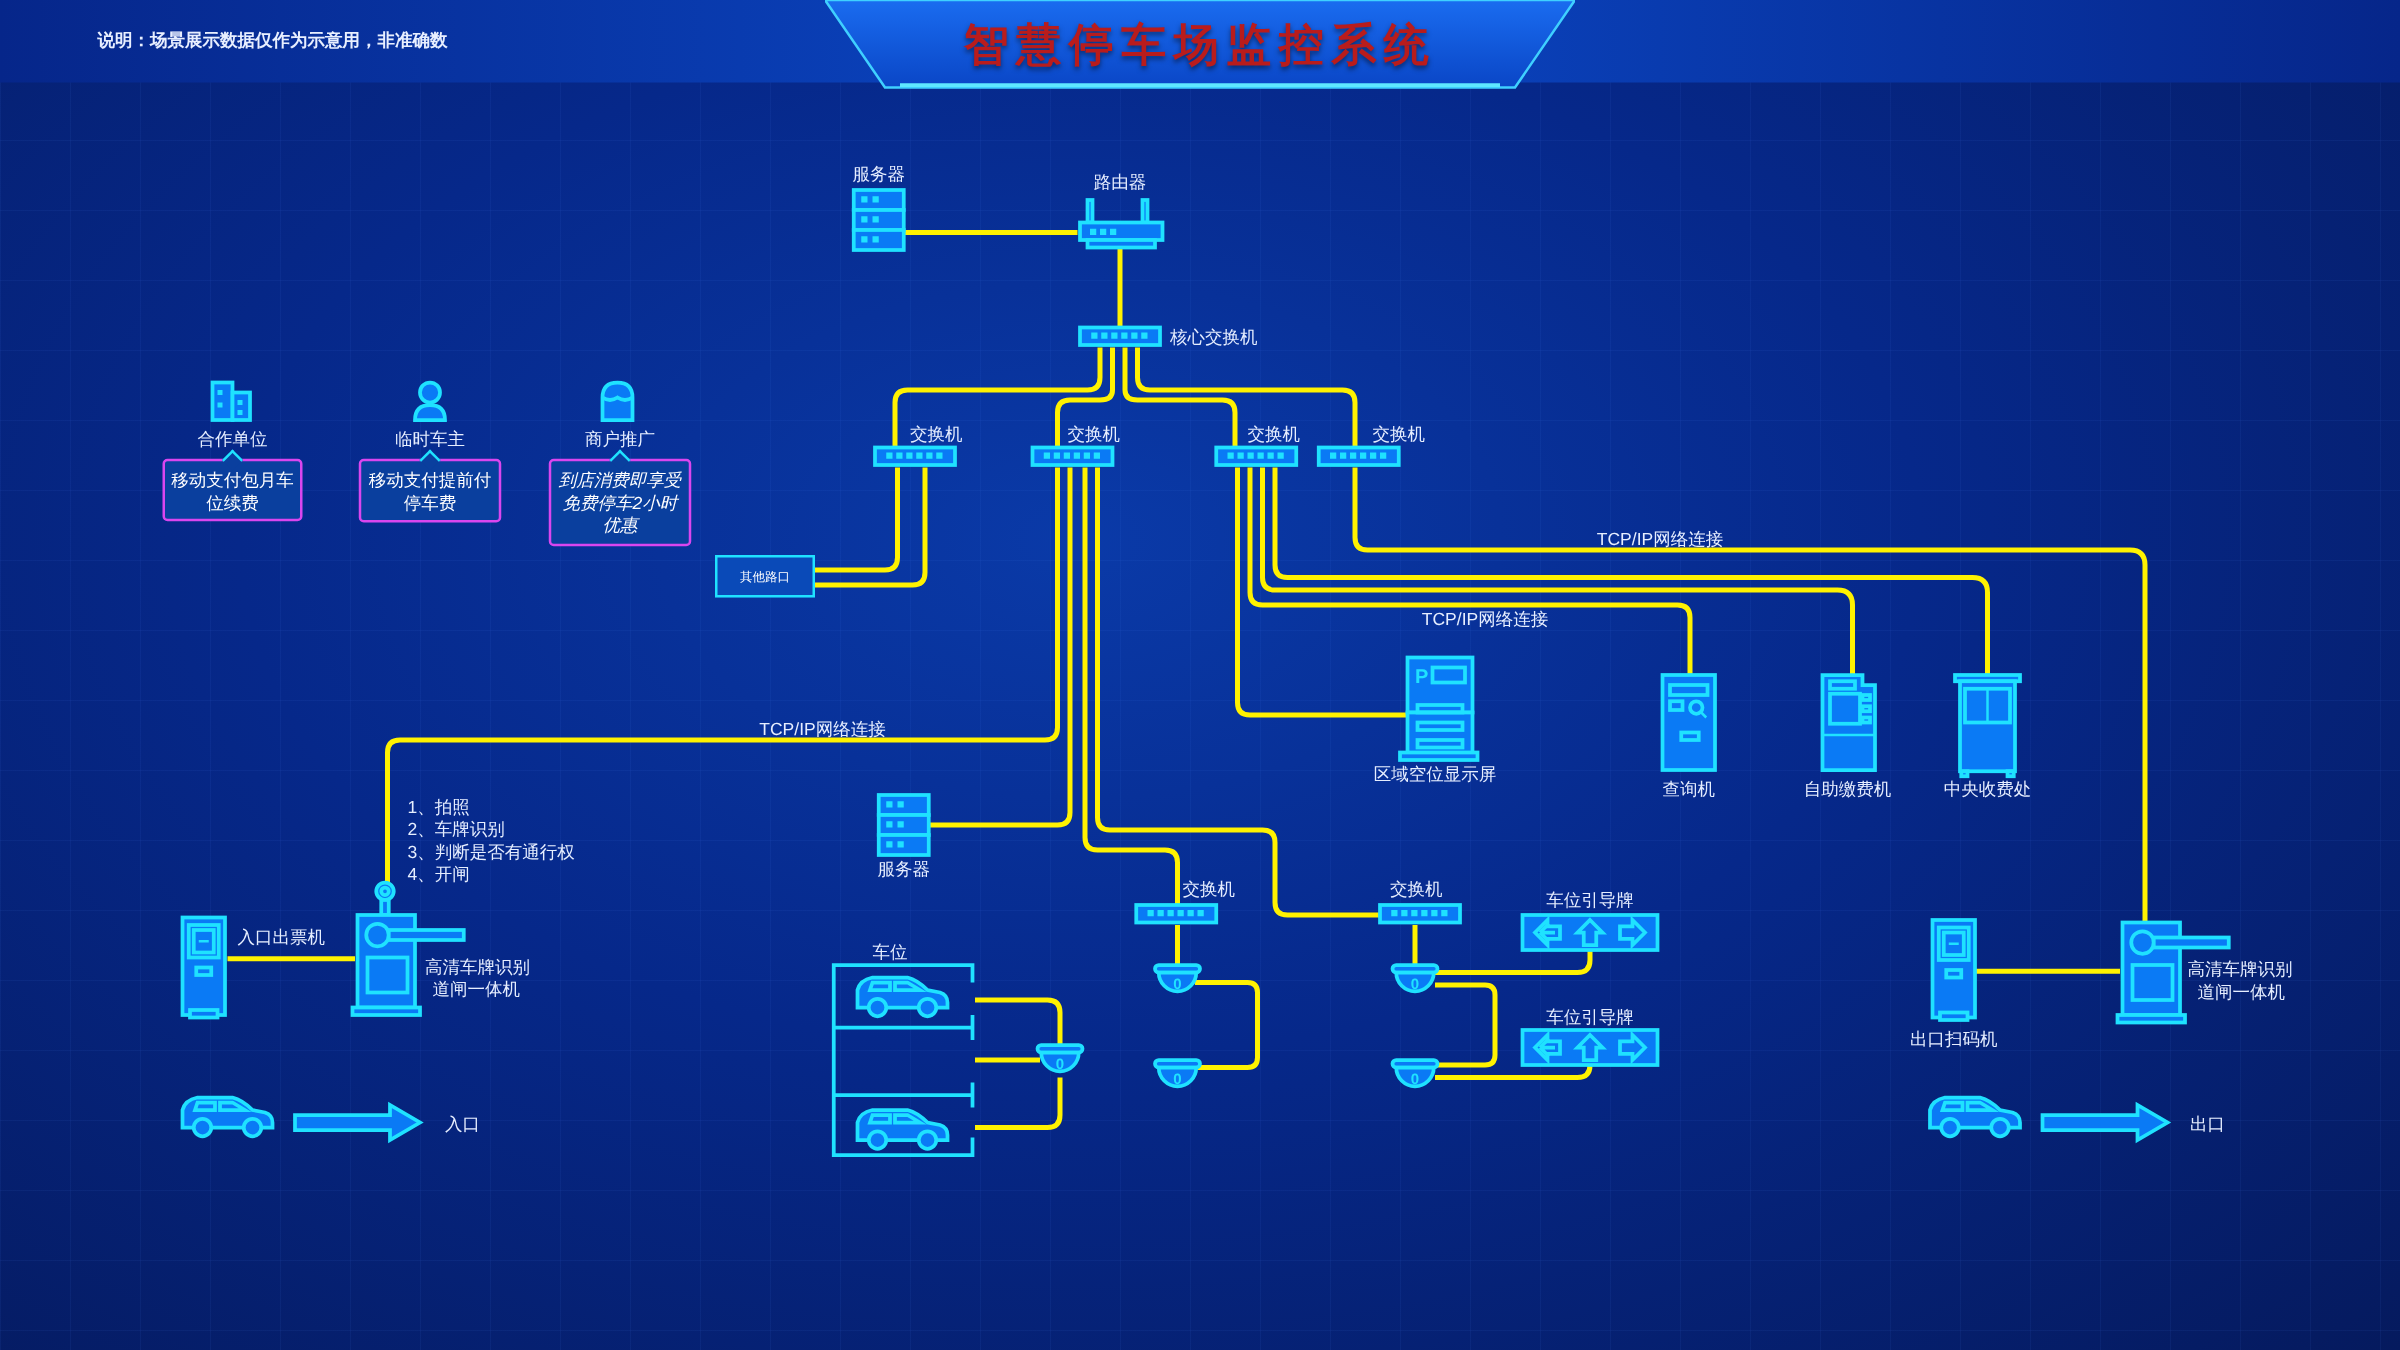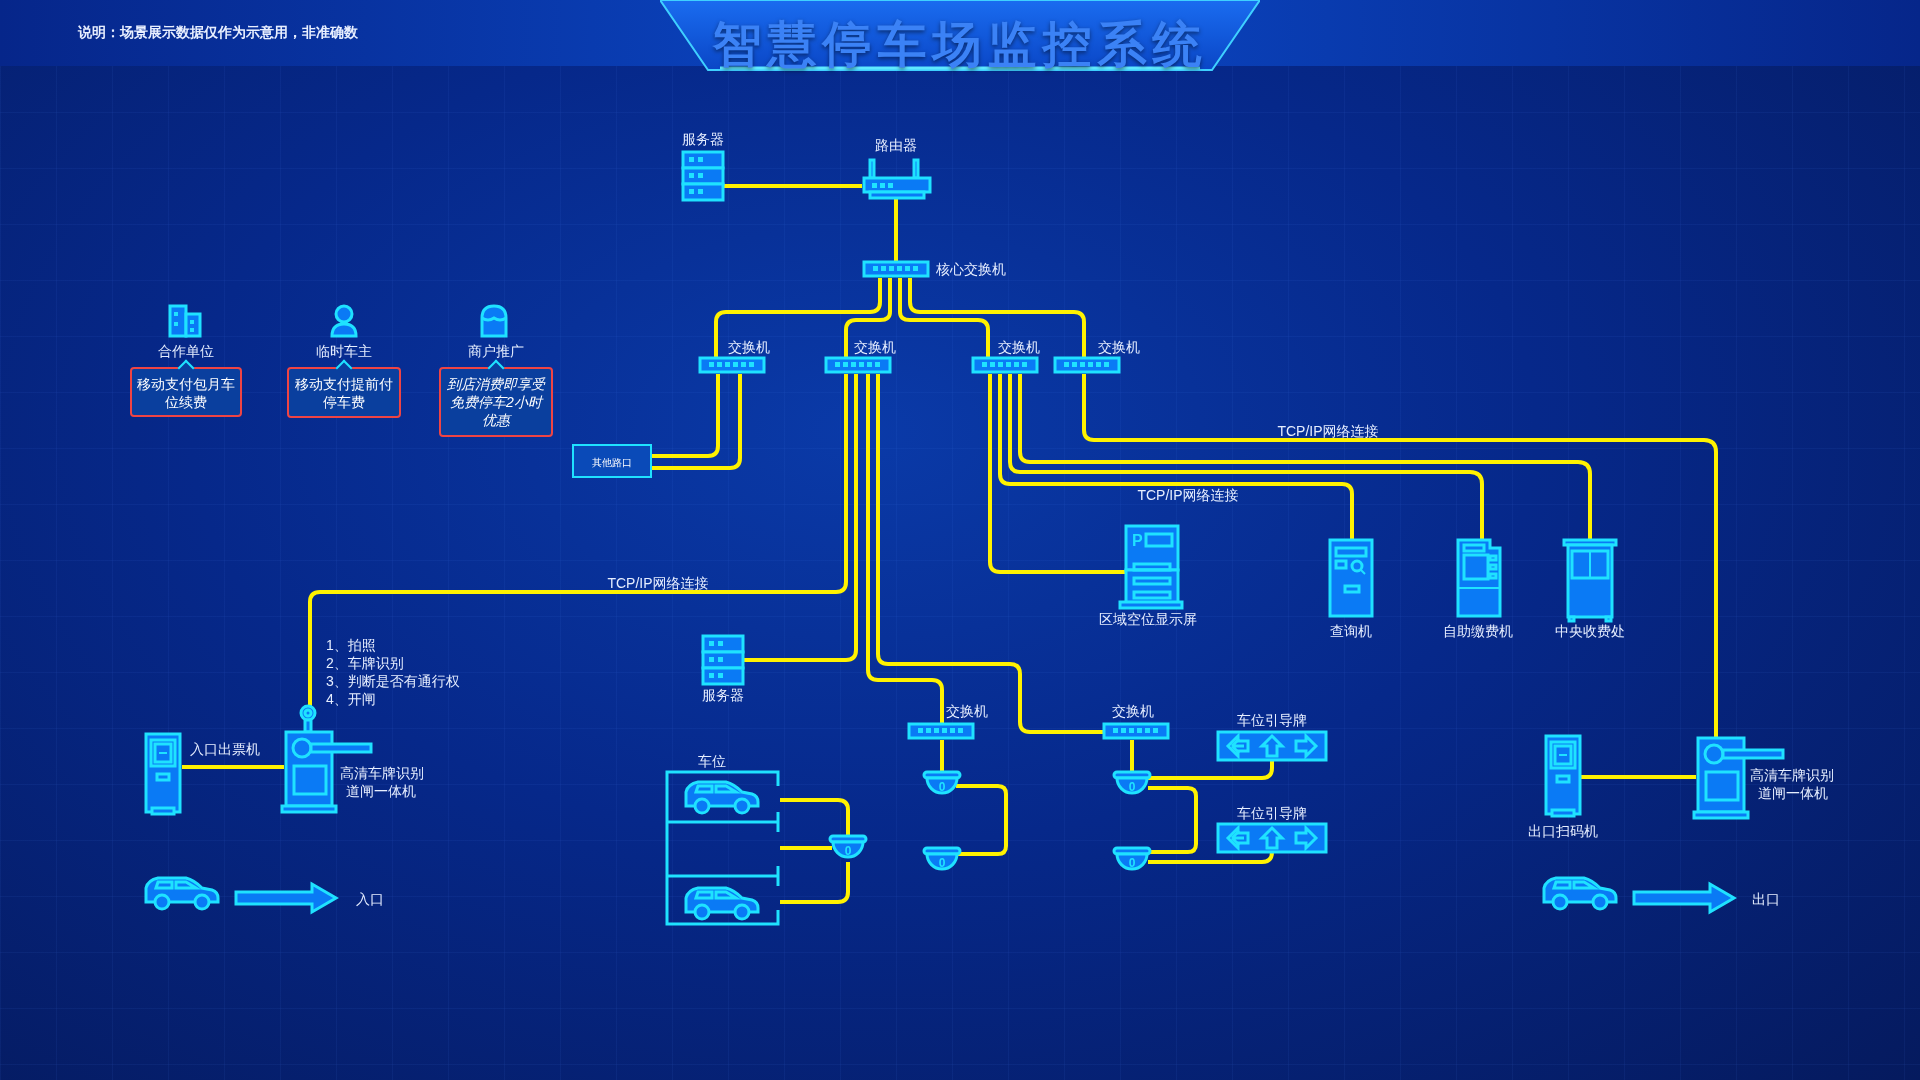--- a/index.html
+++ b/index.html
@@ -6,28 +6,28 @@
   body{width:1920px;height:1080px;overflow:hidden;
     background: radial-gradient(ellipse at 45% 40%, #0a3aa8 0%, #06288a 45%, #051a5e 100%);
     font-family:"Liberation Sans","DejaVu Sans",sans-serif;color:#fff;position:relative;}
   .grid{position:absolute;inset:0;
     background-image:linear-gradient(rgba(80,140,255,0.07) 1px,transparent 1px),linear-gradient(90deg,rgba(80,140,255,0.07) 1px,transparent 1px);
     background-size:56px 56px;}
   .topbar{position:absolute;left:0;top:0;width:1920px;height:66px;
     background:linear-gradient(90deg,#06268a 0%,#0b48c6 50%,#06268a 100%);}
   .note{position:absolute;left:40px;top:24px;font-size:14px;color:#e8efff;font-weight:bold;margin-left:38px;}
   .title-plate{position:absolute;left:660px;top:0;width:600px;height:72px;}
-  .title{position:absolute;left:660px;top:12px;width:600px;text-align:center;font-size:49px;font-weight:bold;letter-spacing:6px;color:#3b82f6;text-shadow:0 2px 4px rgba(0,0,0,0.5);}
+  .title{position:absolute;left:660px;top:12px;width:600px;text-align:center;font-size:36px;font-weight:bold;letter-spacing:6px;color:#b91c1c;text-shadow:0 2px 4px rgba(0,0,0,0.5);}
   svg.diagram{position:absolute;left:0;top:0;}
   .lbl{fill:#e6eeff;font-size:14px;font-family:"Liberation Sans","DejaVu Sans",sans-serif;}
   .wire{fill:none;stroke:#fff200;stroke-width:4;stroke-linejoin:round;}
   .dev{fill:#0a7af5;stroke:#1fe2ff;stroke-width:3;}
   .devl{fill:none;stroke:#1fe2ff;stroke-width:3;}
   .dot{fill:#1fe2ff;}
-  .box{position:absolute;border:2px solid #ef4444;border-radius:4px;background:#0a3f9e;color:#fff;font-size:14px;text-align:center;line-height:18px;padding:6px 4px;box-sizing:border-box;}
+  .box{position:absolute;border:2px solid #d946ef;border-radius:4px;background:#0a3f9e;color:#fff;font-size:14px;text-align:center;line-height:18px;padding:6px 4px;box-sizing:border-box;}
   .box:before{content:"";position:absolute;top:-7px;left:50%;margin-left:-6px;width:10px;height:10px;background:#0a3f9e;border-left:2px solid #1fe2ff;border-top:2px solid #1fe2ff;transform:rotate(45deg);}
   .other{position:absolute;left:572px;top:444px;width:80px;height:34px;border:2px solid #1fe2ff;background:#0a4ab8;color:#fff;font-size:10px;text-align:center;line-height:34px;box-sizing:border-box;}
 </style>
 </head>
 <body>
 
 <div class="grid"></div>
 <div class="topbar"></div>
 <svg class="title-plate" viewBox="0 0 600 72">
   <defs>

